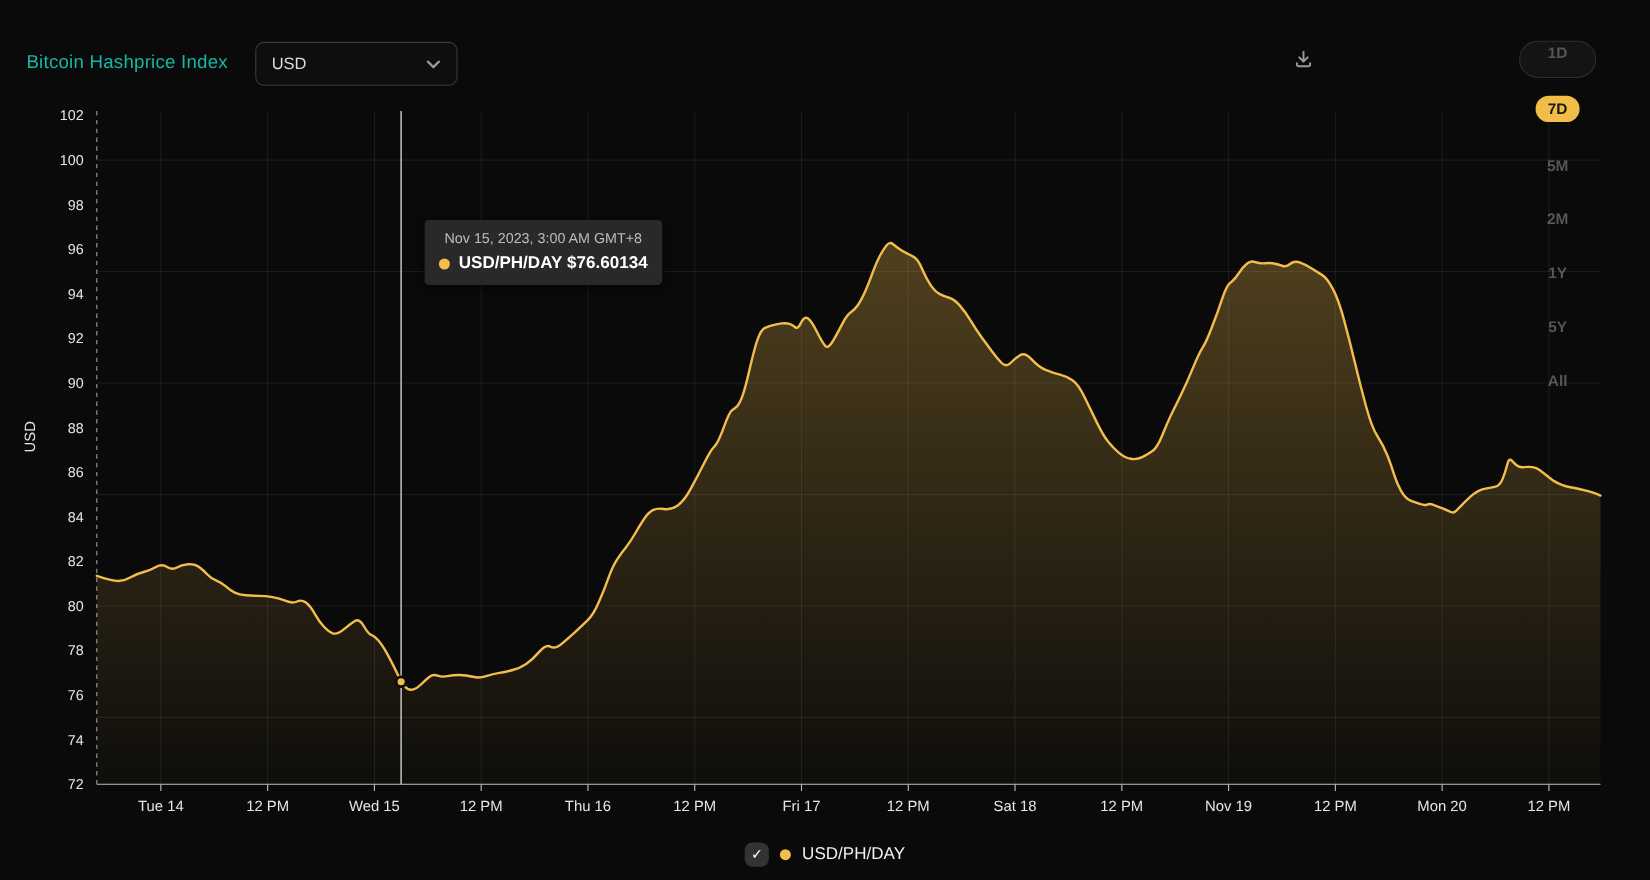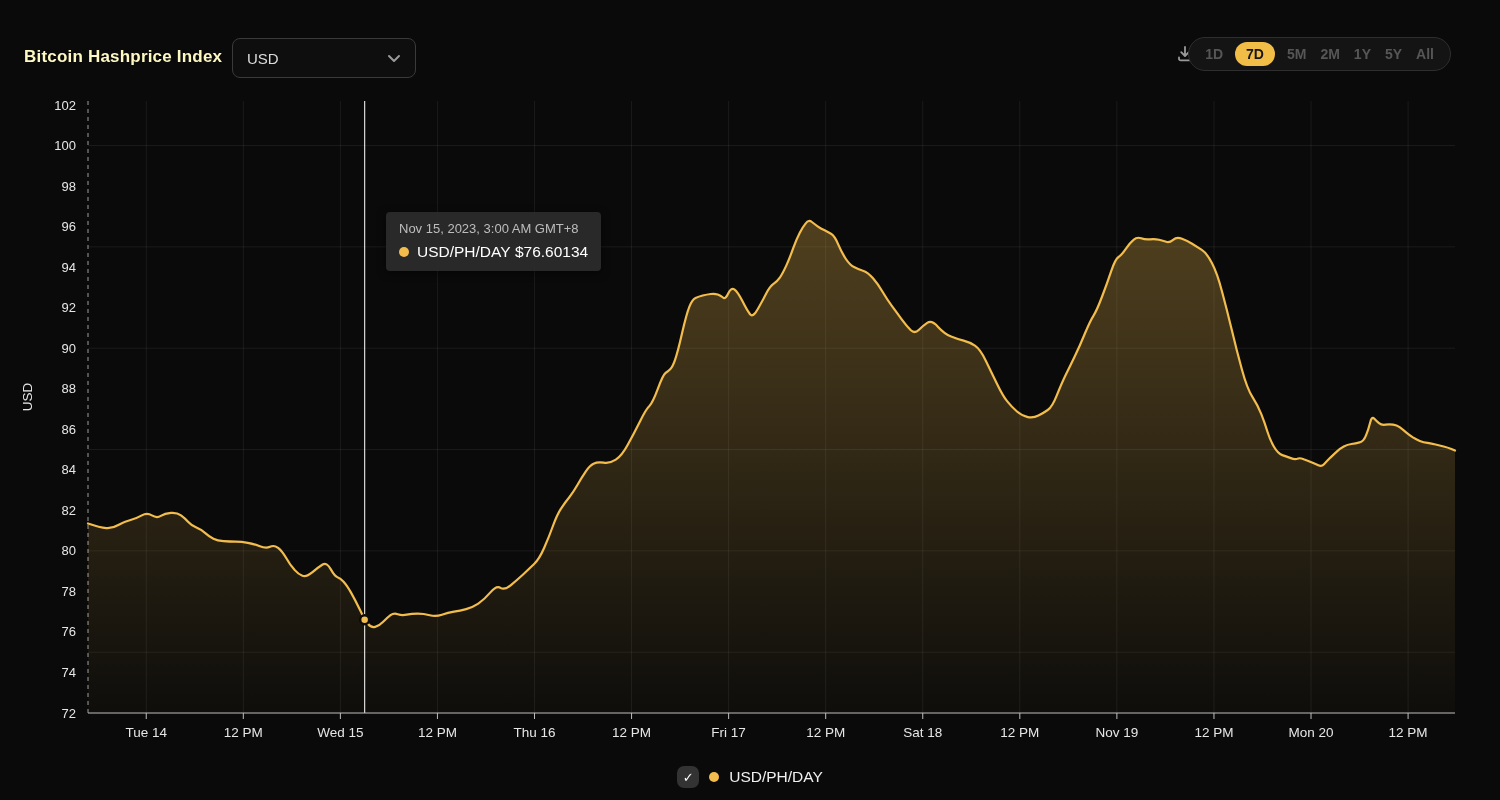--- a/index.html
+++ b/index.html
@@ -8,68 +8,68 @@
     background: #0a0a0a;
     font-family: "Liberation Sans", "DejaVu Sans", sans-serif;
     color: #f2f2f2;
     position: relative;
   }
   .app { position: absolute; inset: 0; }
 
   
   .page-title {
     position: absolute; left: 24px; top: 47px;
-    font-size: 17px; font-weight: 700; color: #fef9c3; letter-spacing: .2px;
+    font-size: 17px; font-weight: 400; color: #14b8a6; letter-spacing: .2px;
   }
   .select {
     position: absolute; top: 38px; height: 40px; width: 184px;
     border: 1px solid #3a3a3a; border-radius: 8px; background: #0e0e0e;
     display: flex; align-items: center; justify-content: space-between;
     padding: 0 14px; cursor: pointer;
   }
   .select .sel-value { font-size: 15px; color: #dcdcdc; }
   .select svg { flex: 0 0 auto; }
   #currency-select { left: 232px; }
   #unit-select { left: 426px; }
 
   .download-btn {
     position: absolute; left: 1172px; top: 41px; width: 26px; height: 26px;
     background: none; border: none; cursor: pointer; padding: 0;
     display: flex; align-items: center; justify-content: center;
   }
   .ranges {
     position: absolute; top: 37px; right: 49px; height: 34px;
     border: 1px solid #2e2e2e; border-radius: 18px; background: #141414;
-    display: flex; align-items: center; gap: 10px; padding: 0 14px;
+    display: flex; align-items: center; gap: 29px; padding: 0 14px; flex-direction: column;
   }
   .range-btn {
     background: none; border: none; cursor: pointer;
     font-family: inherit; font-size: 14px; font-weight: 700; color: #565656;
     padding: 3px 2px; line-height: 1;
   }
   .range-btn.active {
     background: #f2bd47; color: #161616; border-radius: 13px; padding: 5px 11px;
   }
 
   
   #chart-svg { position: absolute; left: 0; top: 0; }
 
   
   .tooltip {
-    position: absolute; left: 386px; top: 212px;
+    position: absolute; left: 386px; top: 200px;
     background: rgba(43,43,43,.96); border-radius: 4px;
-    padding: 9px 13px 10px 13px; box-shadow: 0 2px 8px rgba(0,0,0,.5);
+    padding: 9px 13px 10px 13px; box-shadow: 0 2px 8px rgba(0,0,0,.5); text-align: center;
   }
   .tooltip .t-date { font-size: 13px; color: #bdbdbd; margin-bottom: 7px; }
   .tooltip .t-row { display: flex; align-items: center; gap: 8px; }
   .dot {
     width: 10px; height: 10px; border-radius: 50%; background: #f3bd4d;
     display: inline-block; flex: 0 0 auto;
   }
-  .tooltip .t-val { font-size: 15.5px; font-weight: 400; color: #ffffff; white-space: nowrap; }
+  .tooltip .t-val { font-size: 15.5px; font-weight: 700; color: #ffffff; white-space: nowrap; }
 
   
   .legend {
     position: absolute; left: 0; top: 766px; width: 100%;
     display: flex; align-items: center; justify-content: center; gap: 10px;
   }
   .legend .check {
     width: 22px; height: 22px; border-radius: 7px; background: #333333;
     display: inline-flex; align-items: center; justify-content: center;
     color: #ffffff; font-size: 13px; cursor: pointer;

